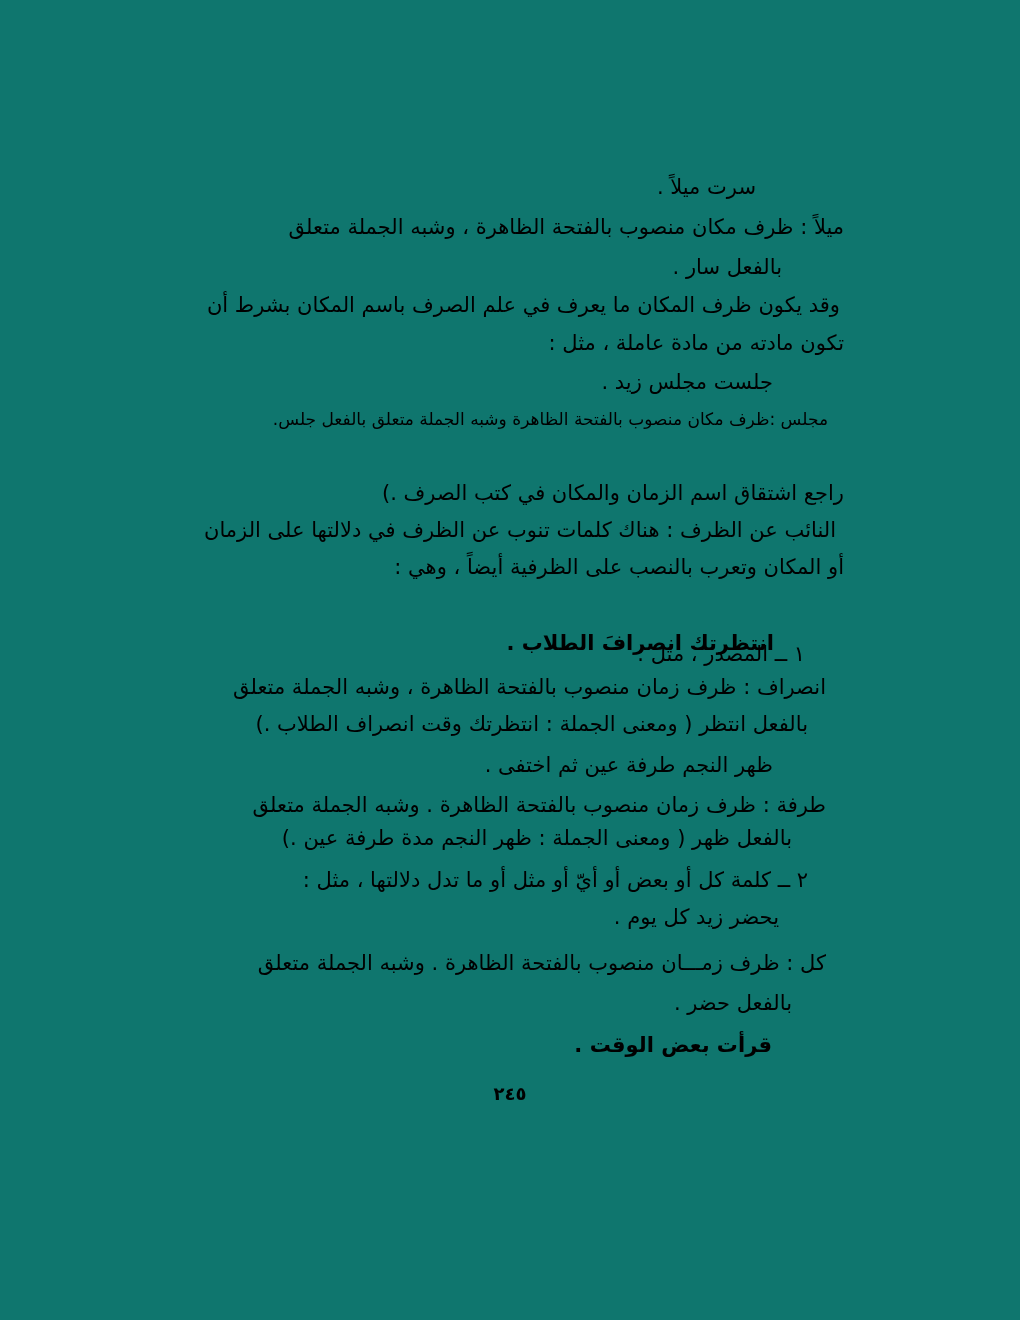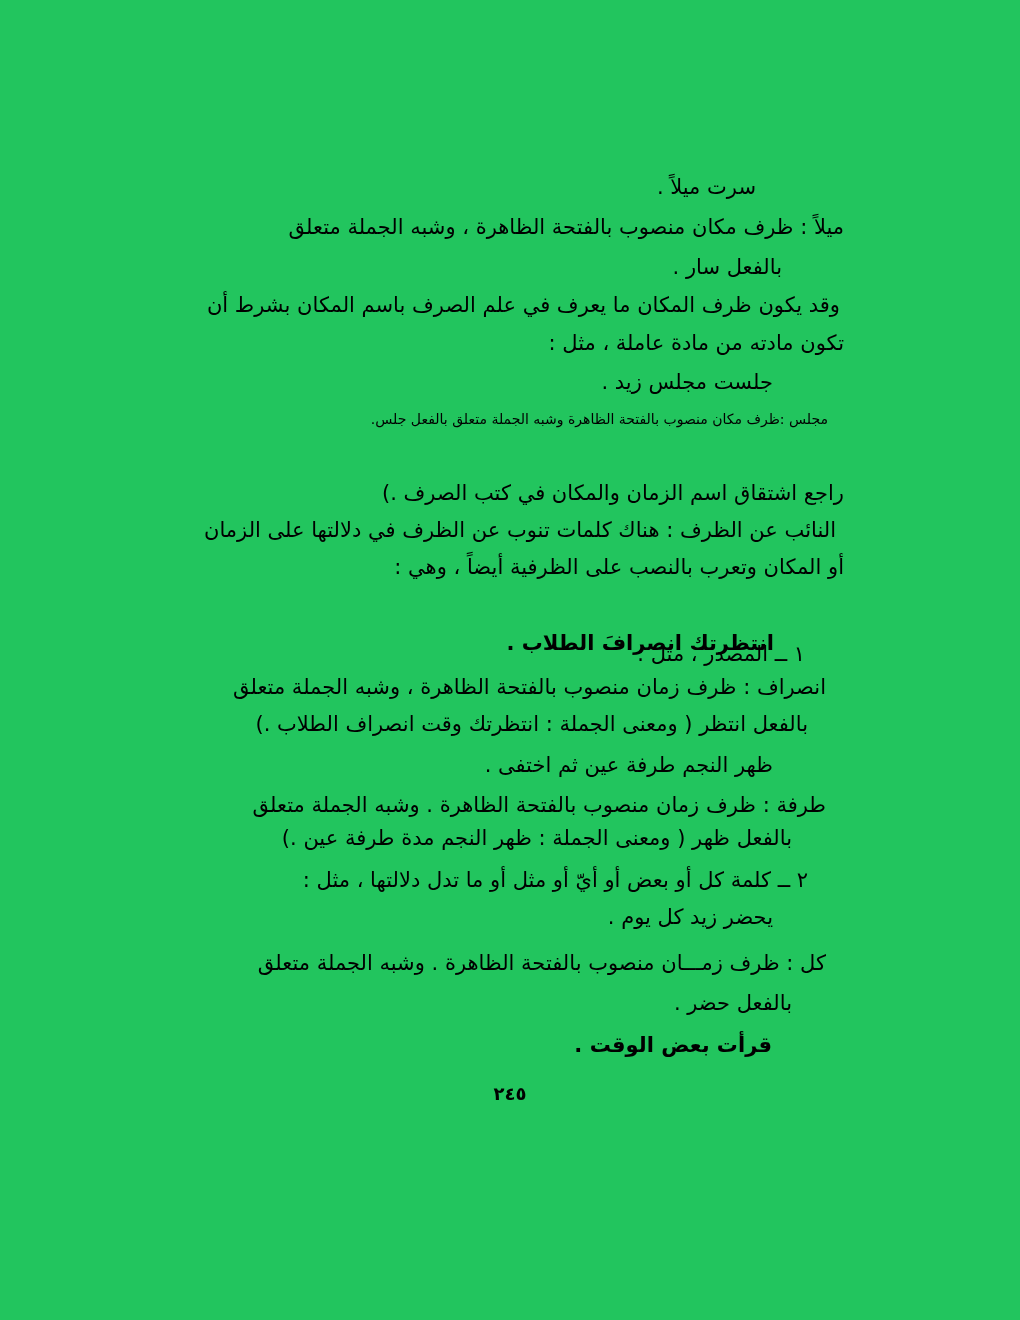--- a/index.html
+++ b/index.html
@@ -1,45 +1,45 @@
 <!DOCTYPE html>
 <html><head>
   <meta charset="utf-8">
   <style>
     html, body { margin: 0; padding: 0; background: #ffffff; }
     body { width: 1020px; height: 1320px; position: relative; overflow: hidden;
            font-family: "DejaVu Sans", sans-serif; color: #000; }
-    .page { position: absolute; left: 0; top: 0; width: 1020px; height: 1320px; background: #22c55e; }
+    .page { position: absolute; left: 0; top: 0; width: 1020px; height: 1320px; background: #0f766e; }
     .line { position: absolute; white-space: nowrap; direction: rtl; unicode-bidi: embed;
             font-size: 21px; line-height: 30px; text-align: right; }
     .b { font-weight: bold; }
     .pn { position: absolute; left: 0; width: 1020px; text-align: center; font-weight: bold;
           font-size: 18px; direction: rtl; }
   </style>
 </head>
 <body>
 
 <div class="page">
   <div class="line" style="right:264px;top:172px;">سرت ميلاً .</div>
   <div class="line" style="right:176px;top:212px;">ميلاً : ظرف مكان منصوب بالفتحة الظاهرة ، وشبه الجملة متعلق</div>
   <div class="line" style="right:238px;top:252px;">بالفعل سار .</div>
   <div class="line" style="right:180px;top:290px;">وقد يكون ظرف المكان ما يعرف في علم الصرف باسم المكان بشرط أن</div>
   <div class="line" style="right:176px;top:328px;margin-left:8px;">تكون مادته من مادة عاملة ، مثل :</div>
   <div class="line" style="right:247px;top:367px;">جلست مجلس زيد .</div>
-  <div class="line" style="right:192px;top:404px;font-size:14px;">مجلس :ظرف مكان منصوب بالفتحة الظاهرة وشبه الجملة متعلق بالفعل جلس.</div>
+  <div class="line" style="right:192px;top:404px;font-size:17px;">مجلس :ظرف مكان منصوب بالفتحة الظاهرة وشبه الجملة متعلق بالفعل جلس.</div>
   <div class="line" style="right:176px;top:478px;">راجع اشتقاق اسم الزمان والمكان في كتب الصرف .)</div>
   <div class="line" style="right:184px;top:515px;">النائب عن الظرف : هناك كلمات تنوب عن الظرف في دلالتها على الزمان</div>
   <div class="line" style="right:176px;top:552px;">أو المكان وتعرب بالنصب على الظرفية أيضاً ، وهي :</div>
   <div class="line" style="right:215px;top:592px;margin-top:47px;">١ ــ المصدر ، مثل :</div>
   <div class="line b" style="right:246px;top:628px;">انتظرتك انصرافَ الطلاب .</div>
   <div class="line" style="right:194px;top:672px;">انصراف : ظرف زمان منصوب بالفتحة الظاهرة ، وشبه الجملة متعلق</div>
   <div class="line" style="right:212px;top:709px;">بالفعل انتظر ( ومعنى الجملة : انتظرتك وقت انصراف الطلاب .)</div>
   <div class="line" style="right:247px;top:750px;">ظهر النجم طرفة عين ثم اختفى .</div>
   <div class="line" style="right:194px;top:790px;">طرفة : ظرف زمان منصوب بالفتحة الظاهرة . وشبه الجملة متعلق</div>
   <div class="line" style="right:228px;top:823px;">بالفعل ظهر ( ومعنى الجملة : ظهر النجم مدة طرفة عين .)</div>
   <div class="line" style="right:212px;top:865px;">٢ ــ كلمة كل أو بعض أو أيّ أو مثل أو ما تدل دلالتها ، مثل :</div>
-  <div class="line" style="right:247px;top:902px;">يحضر زيد كل يوم .</div>
+  <div class="line" style="right:241px;top:902px;">يحضر زيد كل يوم .</div>
   <div class="line" style="right:194px;top:948px;">كل : ظرف زمـــان منصوب بالفتحة الظاهرة . وشبه الجملة متعلق</div>
   <div class="line" style="right:228px;top:988px;">بالفعل حضر .</div>
   <div class="line b" style="right:248px;top:1030px;">قرأت بعض الوقت .</div>
 
   <div class="pn" style="top:1083px;">٢٤٥</div>
 </div>
 
 </body></html>

